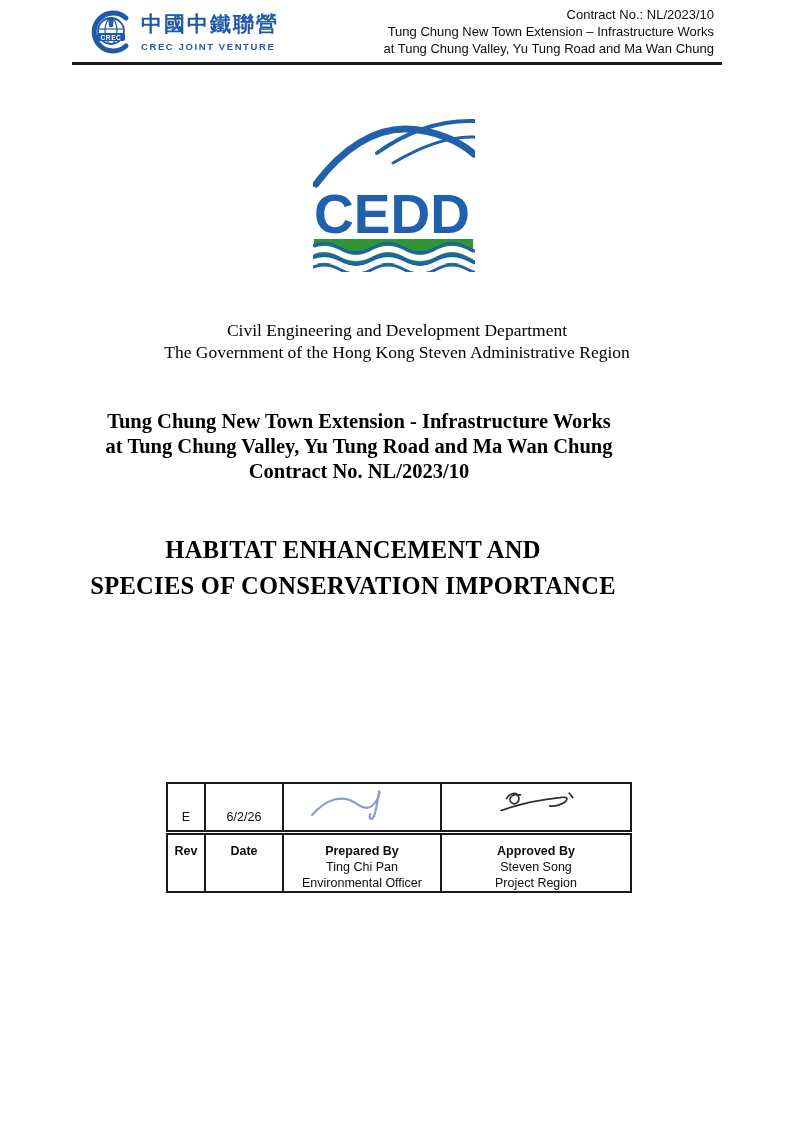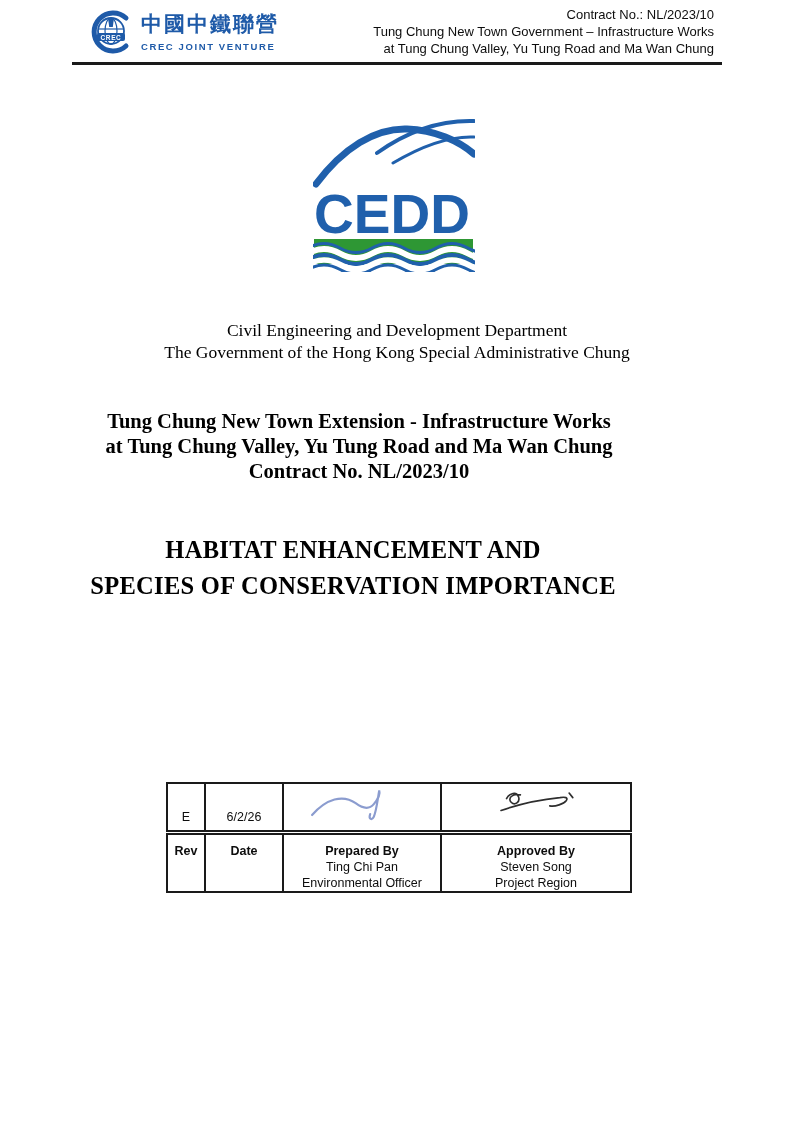--- a/index.html
+++ b/index.html
@@ -57,21 +57,21 @@
       <text x="23" y="29.6" text-anchor="middle" font-size="6.5" font-weight="bold" fill="#ffffff" font-family="'Liberation Sans',sans-serif" letter-spacing="0.6">CREC</text>
     </svg>
     <div class="crec-text">
       <div class="crec-cn">中國中鐵聯營</div>
       <div class="crec-en">CREC JOINT VENTURE</div>
     </div>
   </div>
 
   <div class="header-right">
     <div>Contract No.: NL/2023/10</div>
-    <div>Tung Chung New Town Government – Infrastructure Works</div>
+    <div>Tung Chung New Town Extension – Infrastructure Works</div>
     <div>at Tung Chung Valley, Yu Tung Road and Ma Wan Chung</div>
   </div>
 
   <div class="header-rule"></div>
 
   <div class="cedd-logo">
     <svg width="162" height="164" viewBox="0 0 162 164">
       <path d="M3,76 C30,40 62,20 94,21 C122,22 146,33 161,46" fill="none" stroke="#2060AC" stroke-width="7" stroke-linecap="round"></path>
       <path d="M64,45 C96,22 128,12 161,13" fill="none" stroke="#2060AC" stroke-width="4" stroke-linecap="round"></path>
       <path d="M80,55 C112,36 138,28 161,29" fill="none" stroke="#2060AC" stroke-width="3" stroke-linecap="round"></path>
@@ -80,21 +80,21 @@
       <path d="M-5,140 q16,-9 32,0 t32,0 t32,0 t32,0 t32,0 t32,0" fill="none" stroke="#2060AC" stroke-width="3"></path>
       <path d="M-5,145.5 q16,-9 32,0 t32,0 t32,0 t32,0 t32,0 t32,0" fill="none" stroke="#ffffff" stroke-width="6"></path>
       <path d="M-5,151.5 q16,-9 32,0 t32,0 t32,0 t32,0 t32,0 t32,0" fill="none" stroke="#2060AC" stroke-width="4"></path>
       <path d="M-5,156.5 q16,-9 32,0 t32,0 t32,0 t32,0 t32,0 t32,0" fill="none" stroke="#ffffff" stroke-width="5.5"></path>
       <path d="M-5,161.5 q16,-9 32,0 t32,0 t32,0 t32,0 t32,0 t32,0" fill="none" stroke="#2060AC" stroke-width="3"></path>
     </svg>
   </div>
 
   <div class="dept-block">
     <div>Civil Engineering and Development Department</div>
-    <div>The Government of the Hong Kong Special Administrative Chung</div>
+    <div>The Government of the Hong Kong Steven Administrative Region</div>
   </div>
 
   <div class="project-title">
     <div>Tung Chung New Town Extension - Infrastructure Works</div>
     <div>at Tung Chung Valley, Yu Tung Road and Ma Wan Chung</div>
     <div>Contract No. NL/2023/10</div>
   </div>
 
   <div class="doc-title">
     <div>HABITAT ENHANCEMENT AND</div>

